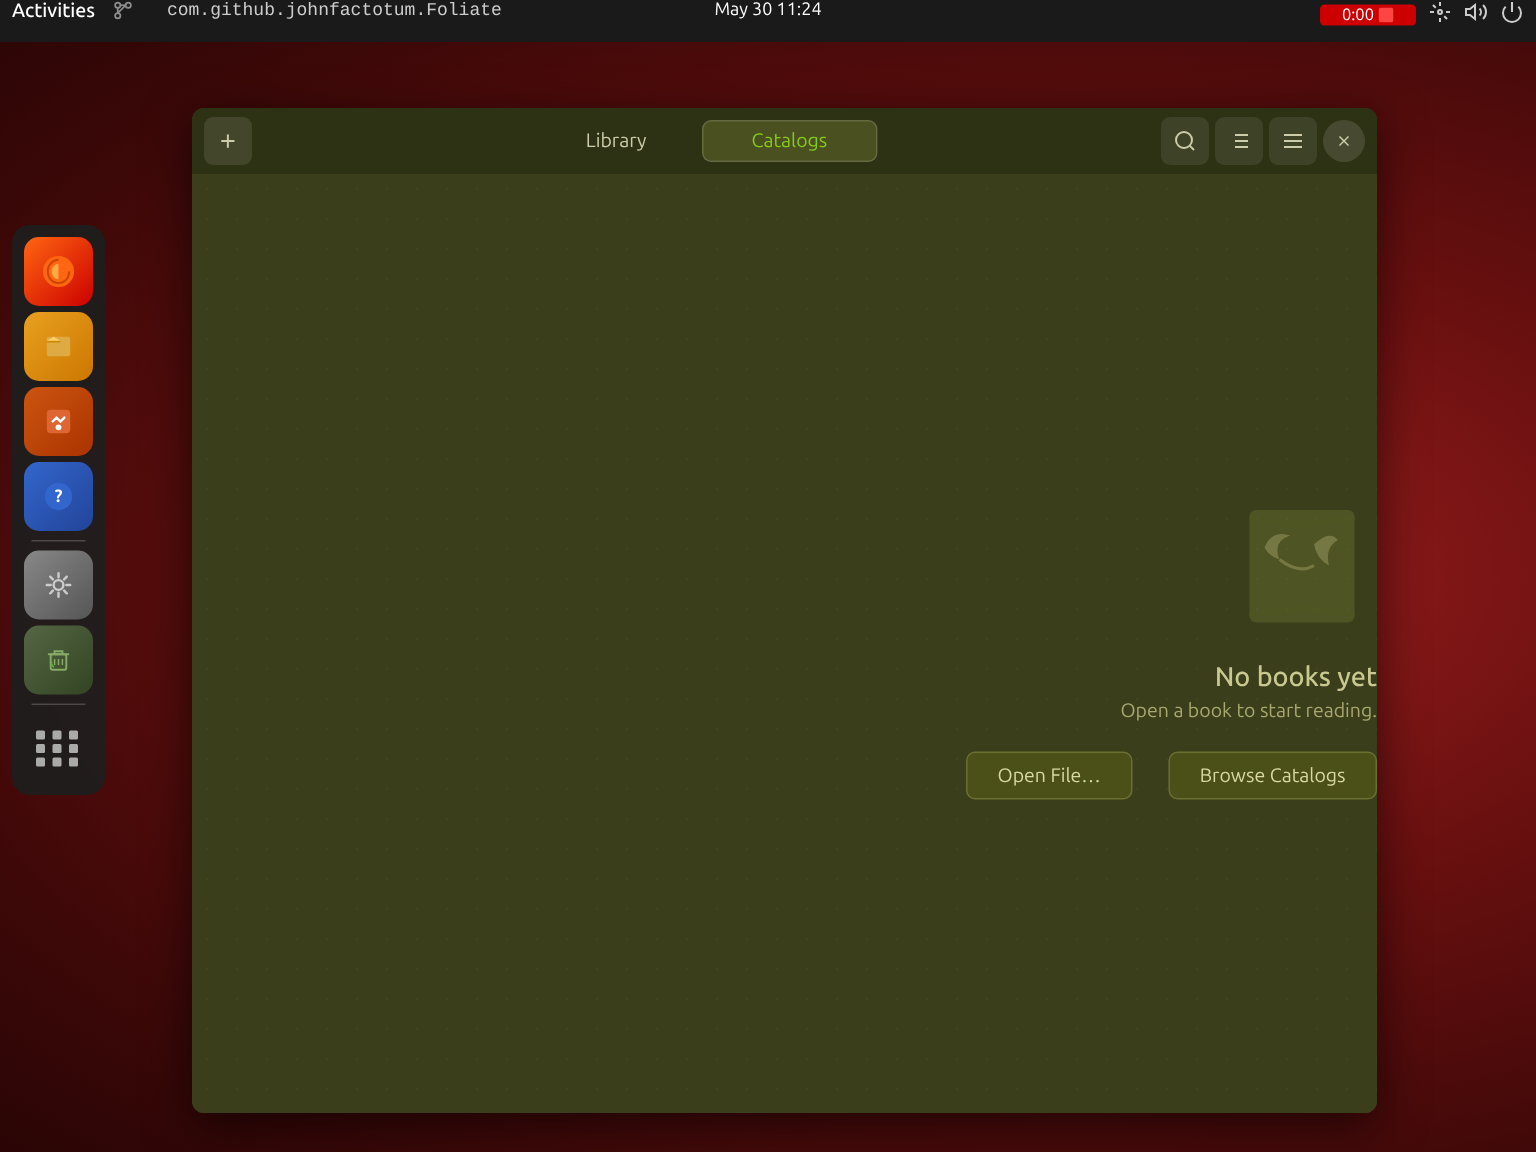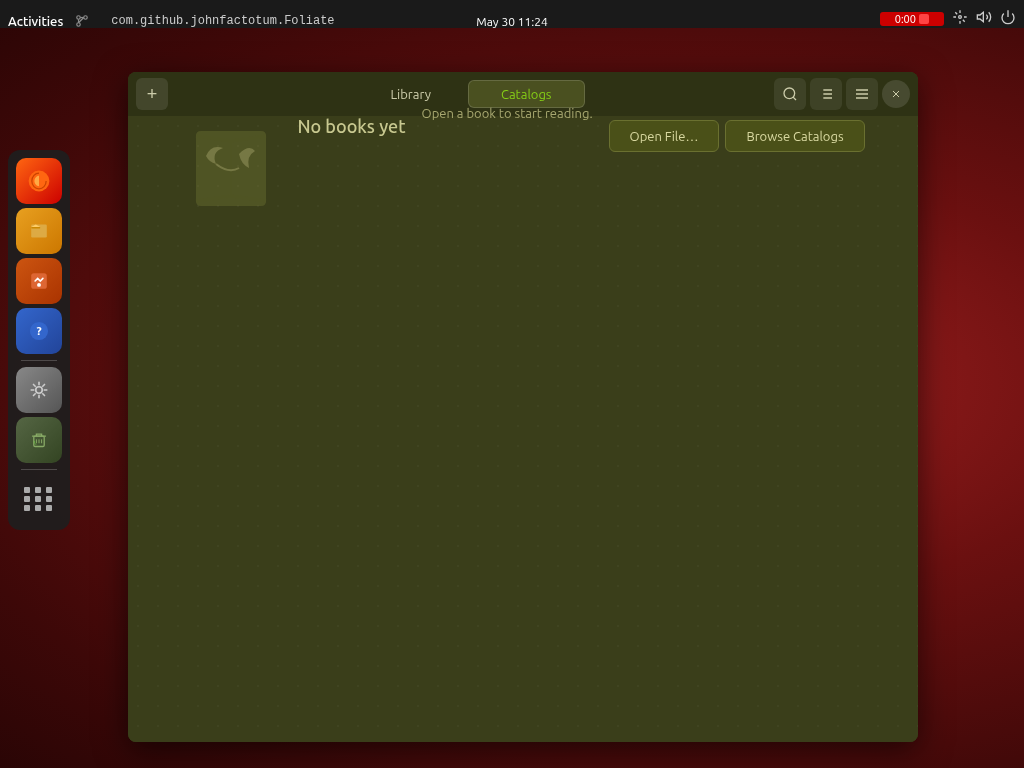--- a/index.html
+++ b/index.html
@@ -23,21 +23,21 @@
 
     
     .top-bar {
       position: absolute;
       top: 0;
       left: 0;
       right: 0;
       height: 28px;
       background: #1a1a1a;
       display: flex;
-      align-items: flex-end;
+      align-items: flex-start;
       justify-content: space-between;
       padding: 0 8px;
       z-index: 100;
     }
 
     .top-bar-left {
       display: flex;
       align-items: center;
       gap: 12px;
     }
@@ -250,22 +250,22 @@
     }
 
     
     .window-content {
       flex: 1;
       background: #3a3e1a;
       background-image: 
         radial-gradient(circle, rgba(255,255,255,0.03) 1px, transparent 1px);
       background-size: 20px 20px;
       display: flex;
-      flex-direction: row;
-      align-items: flex-start;
+      flex-direction: column;
+      align-items: flex-end;
       justify-content: center;
       gap: 16px;
     }
 
     .empty-icon {
       width: 100px;
       height: 100px;
       opacity: 0.45;
       color: #c8c890;
     }
@@ -277,21 +277,21 @@
     }
 
     .empty-subtitle {
       color: #a8a870;
       font-size: 13px;
       margin-top: -10px;
     }
 
     .action-buttons {
       display: flex;
-      gap: 6px;
+      gap: 24px;
       margin-top: 4px;
     }
 
     .action-btn {
       padding: 8px 20px;
       border-radius: 6px;
       background: #4a5018;
       border: 1px solid #6a7030;
       color: #d8d8a0;
       font-size: 13px;

